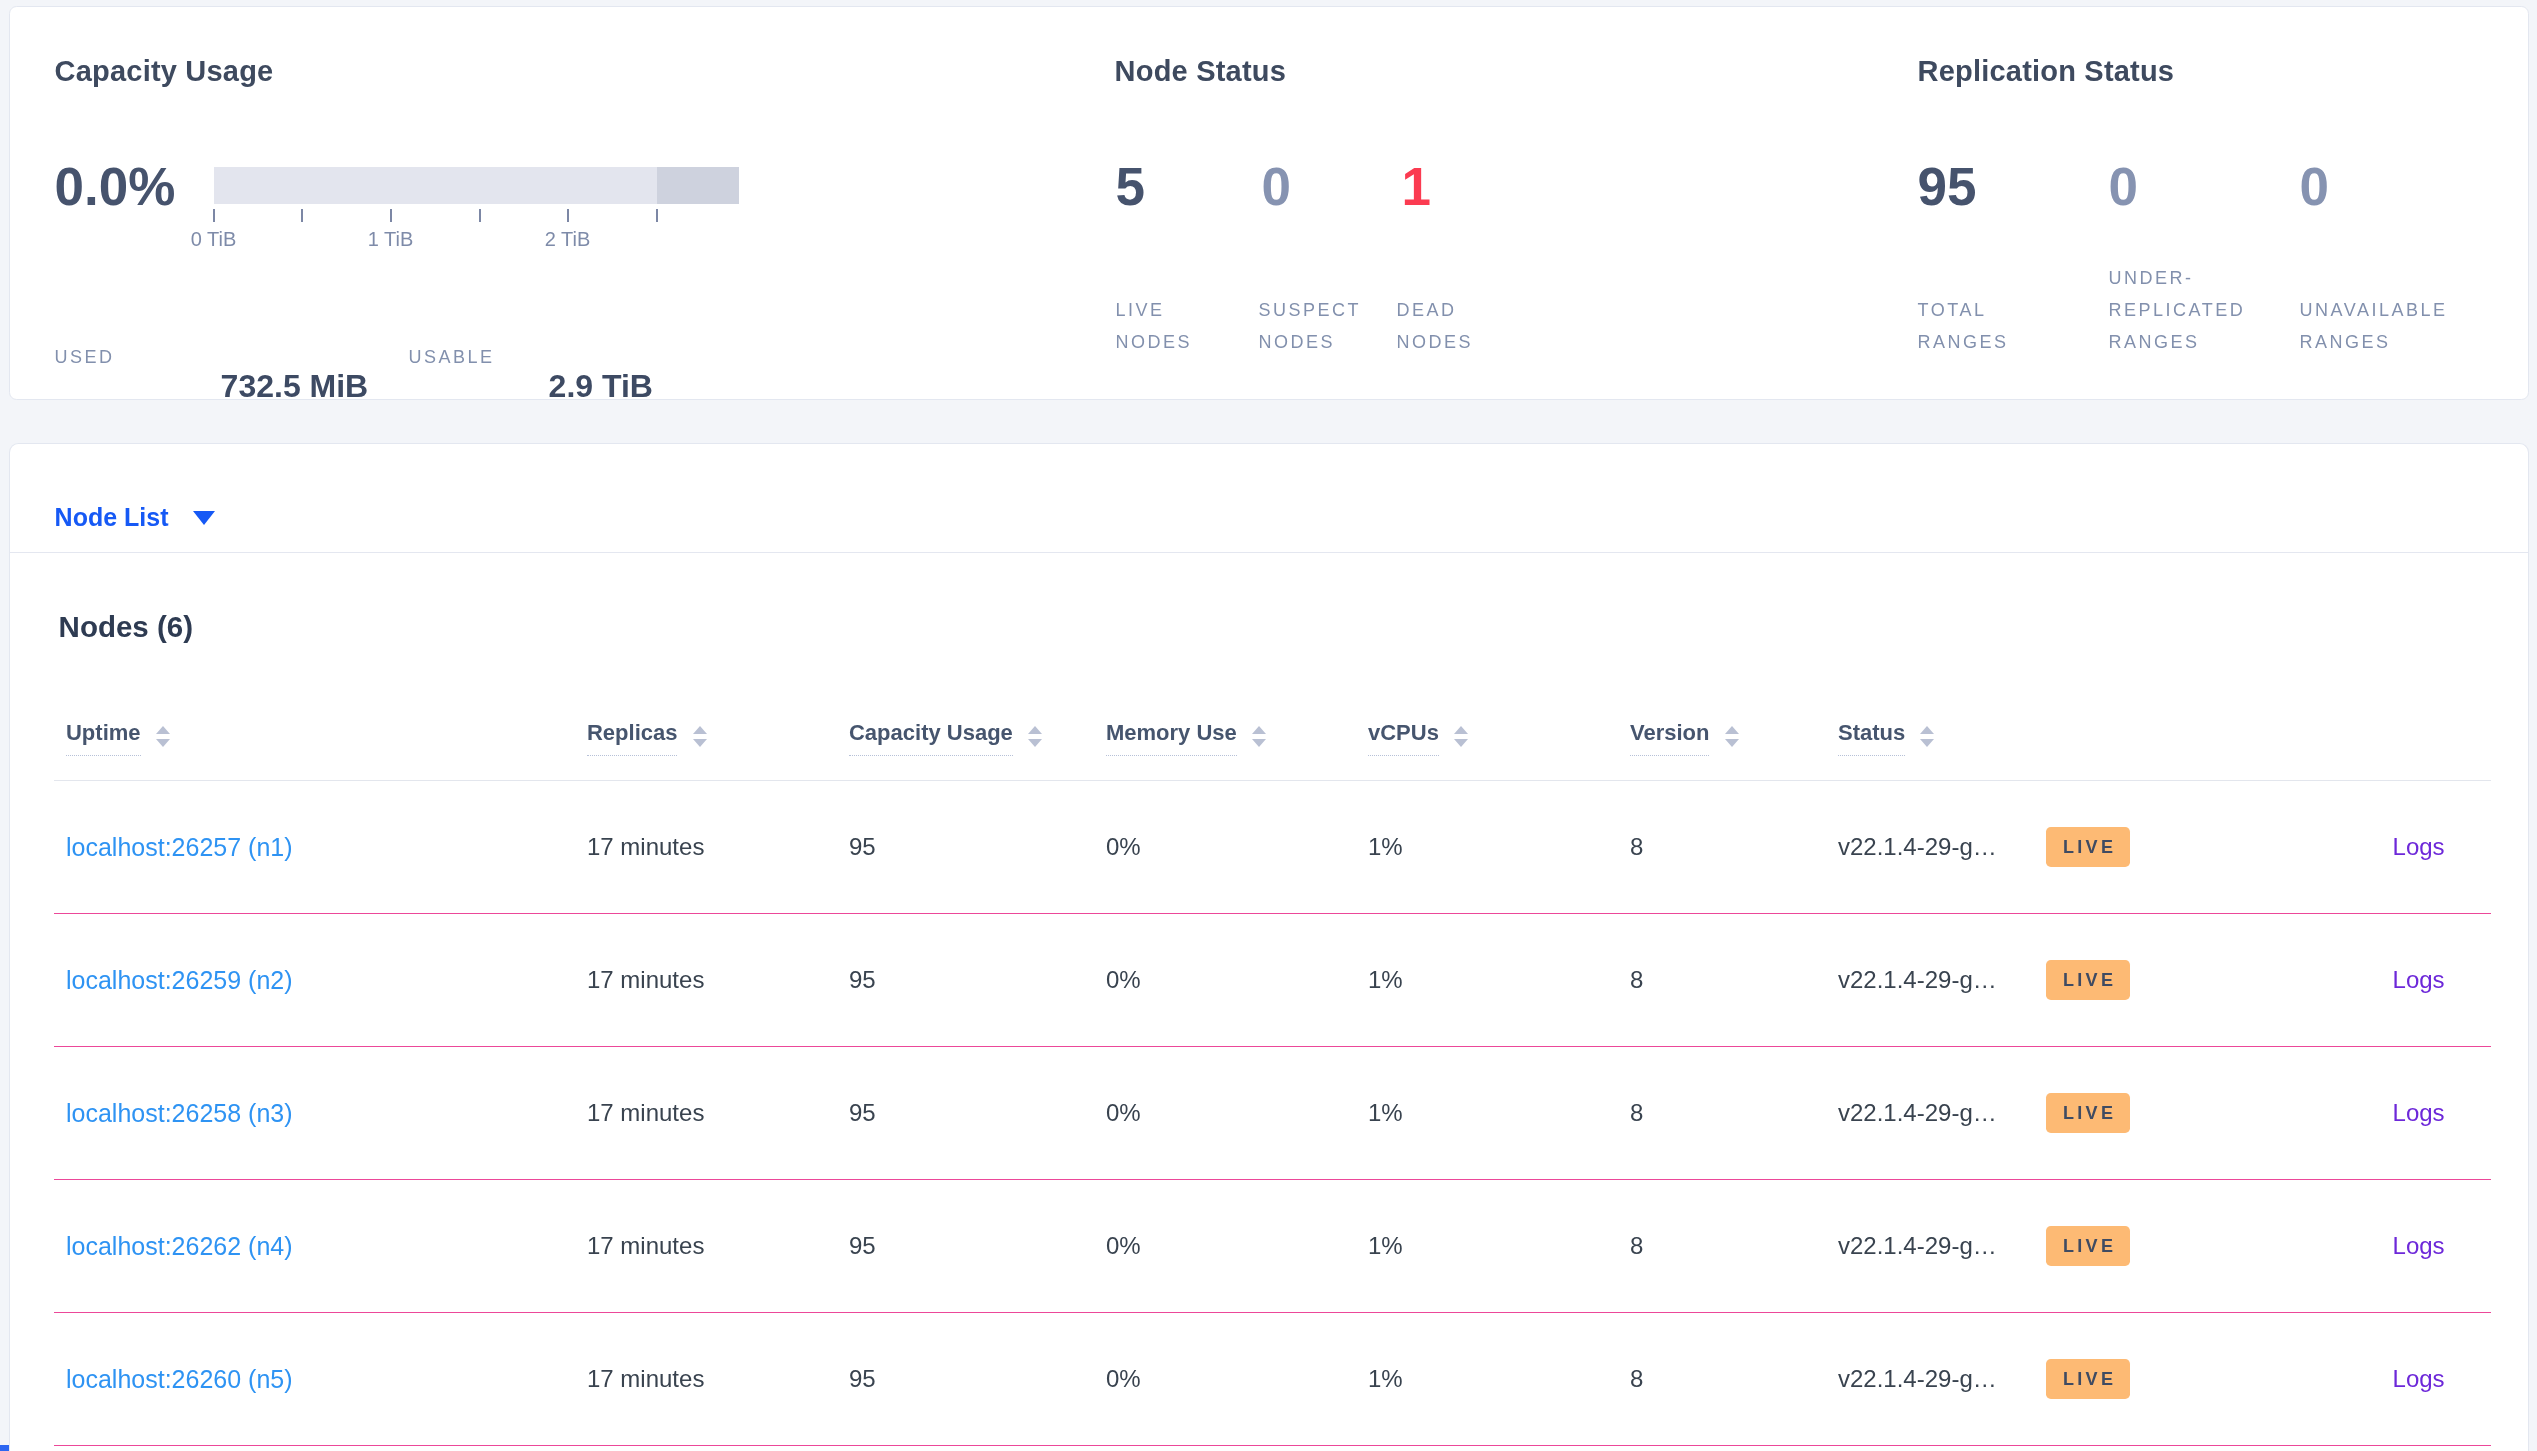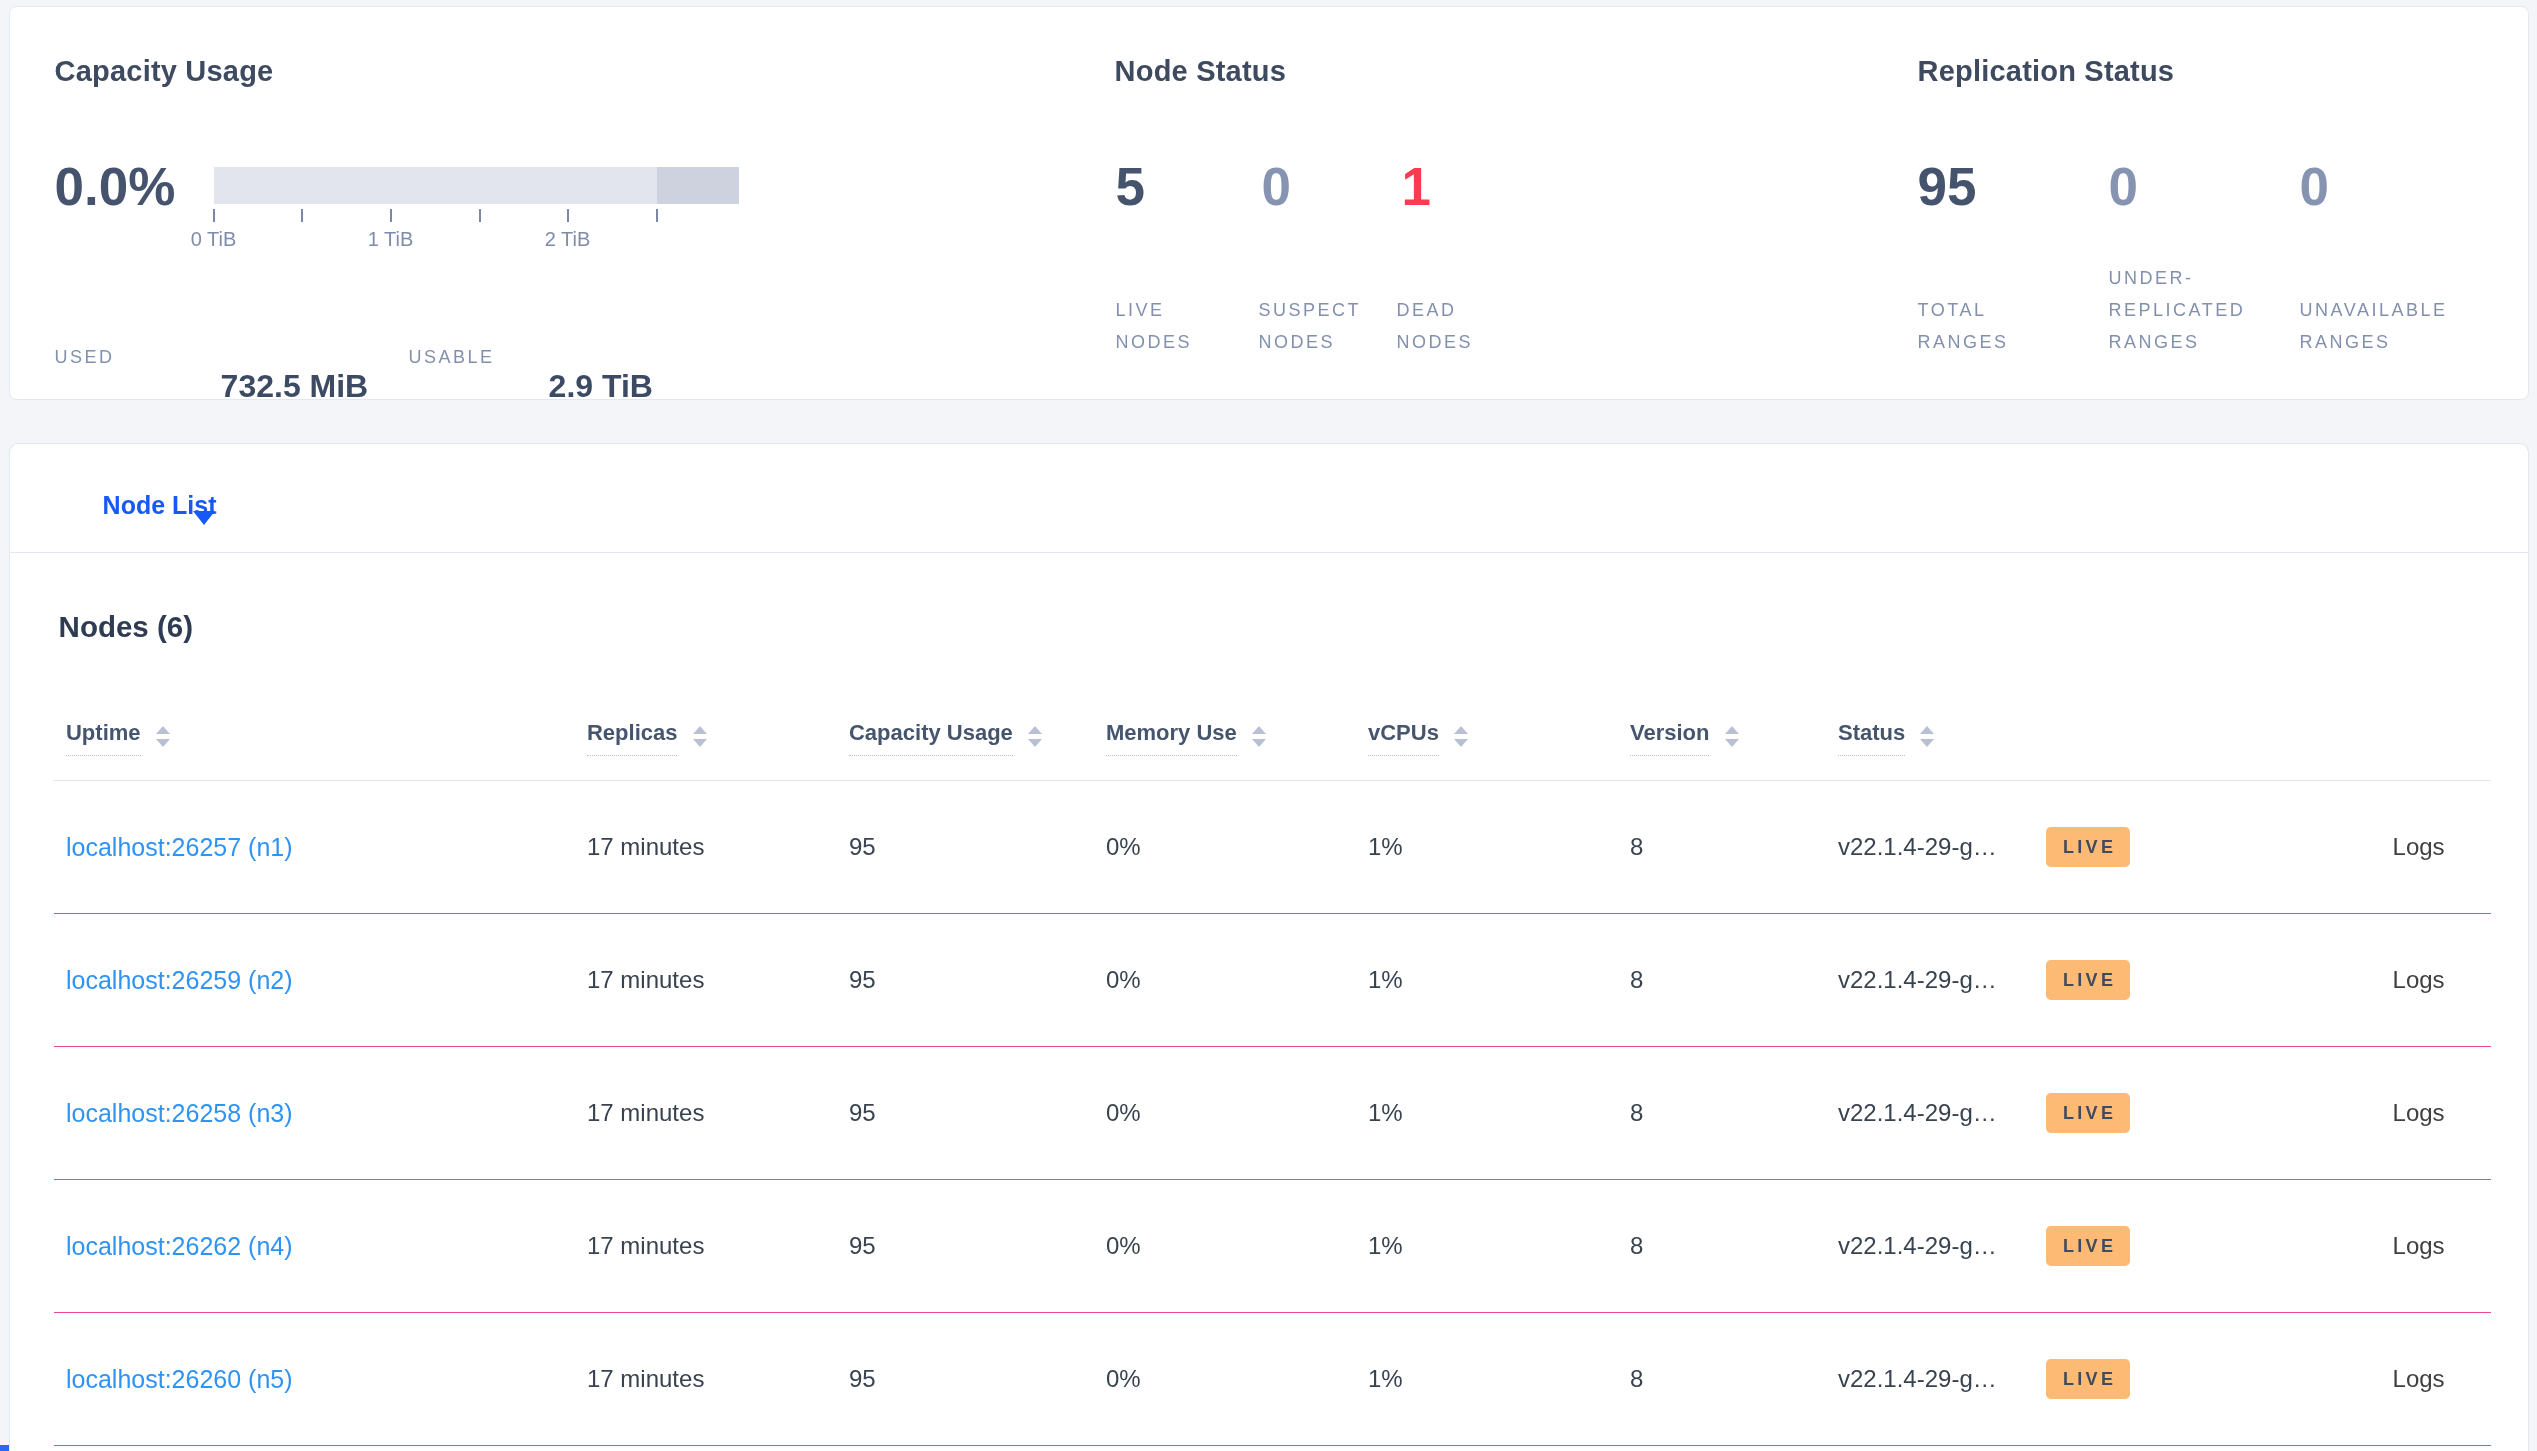--- a/index.html
+++ b/index.html
@@ -42,21 +42,21 @@
   .tick { position: absolute; top: 202px; width: 2.9px; height: 13.3px; background: #7c87a5; }
   .tick-label { position: absolute; top: 221px; width: 114px; text-align: center; font-size: 20px; color: #7e8ba9; }
   .kv-label { position: absolute; top: 340px; font-size: 18px; letter-spacing: 2.5px; color: #8290ad; }
   .kv-value { position: absolute; top: 321px; font-size: 32px; font-weight: 700; color: #3d4a63; margin-top: 40px; }
 
   
   .dropdown-row {
     position: absolute; left: 0; top: 0; width: 100%; height: 109px;
     border-bottom: 1px solid #e4e7f0; cursor: pointer;
   }
-  .dropdown-label { position: absolute; left: 45px; top: 47px; font-size: 25px; font-weight: 700; color: #1659f5; margin-left: 48px; }
+  .dropdown-label { position: absolute; left: 45px; top: 59px; font-size: 25px; font-weight: 700; color: #1659f5; }
   .caret {
     position: absolute; left: 183px; top: 67px; width: 0; height: 0;
     border-left: 11.4px solid transparent; border-right: 11.4px solid transparent;
     border-top: 14.3px solid #1659f5;
   }
   .nodes-heading { position: absolute; left: 45px; top: 162px; margin: 4px; font-size: 29.5px; font-weight: 700; color: #2e3b52; }
 
   .table { position: absolute; left: 44px; top: 252px; width: 2437px; }
   .trow {
     display: grid;
@@ -70,21 +70,21 @@
   .hcell { font-size: 22px; font-weight: 700; color: #46556e; display: flex; align-items: center; }
   .hlabel { padding-bottom: 8.6px; }
   .hlabel.u { border-bottom: 1.9px dotted #b7c1d8; }
   .sort { display: inline-flex; flex-direction: column; gap: 4.8px; margin-left: 15.2px; margin-bottom: 3.8px; }
   .sort i { display: block; width: 0; height: 0; border-left: 7.6px solid transparent; border-right: 7.6px solid transparent; }
   .sort .up { border-bottom: 8.6px solid #b9c0d3; }
   .sort .dn { border-top: 8.6px solid #b9c0d3; }
 
   .node-link { color: #2e93f3; font-size: 25px; text-decoration: none; cursor: pointer; }
   .logs-cell { text-align: right; padding-right: 46px; }
-  .logs-link { color: #404040; font-size: 24px; text-decoration: none; cursor: pointer; }
+  .logs-link { color: #6d28d9; font-size: 24px; text-decoration: none; cursor: pointer; }
   .badge {
     display: inline-block; background: #fdba74; color: #3f4b62;
     font-size: 18px; font-weight: 700; letter-spacing: 3.3px;
     padding: 9.5px 13.3px 8.6px 17px; border-radius: 4.8px;
   }
   .bottom-sliver { position: absolute; left: 0; top: 1445px; width: 8.6px; height: 6.7px; background: #2d66f1; }
 </style>
 </head>
 <body>
 

